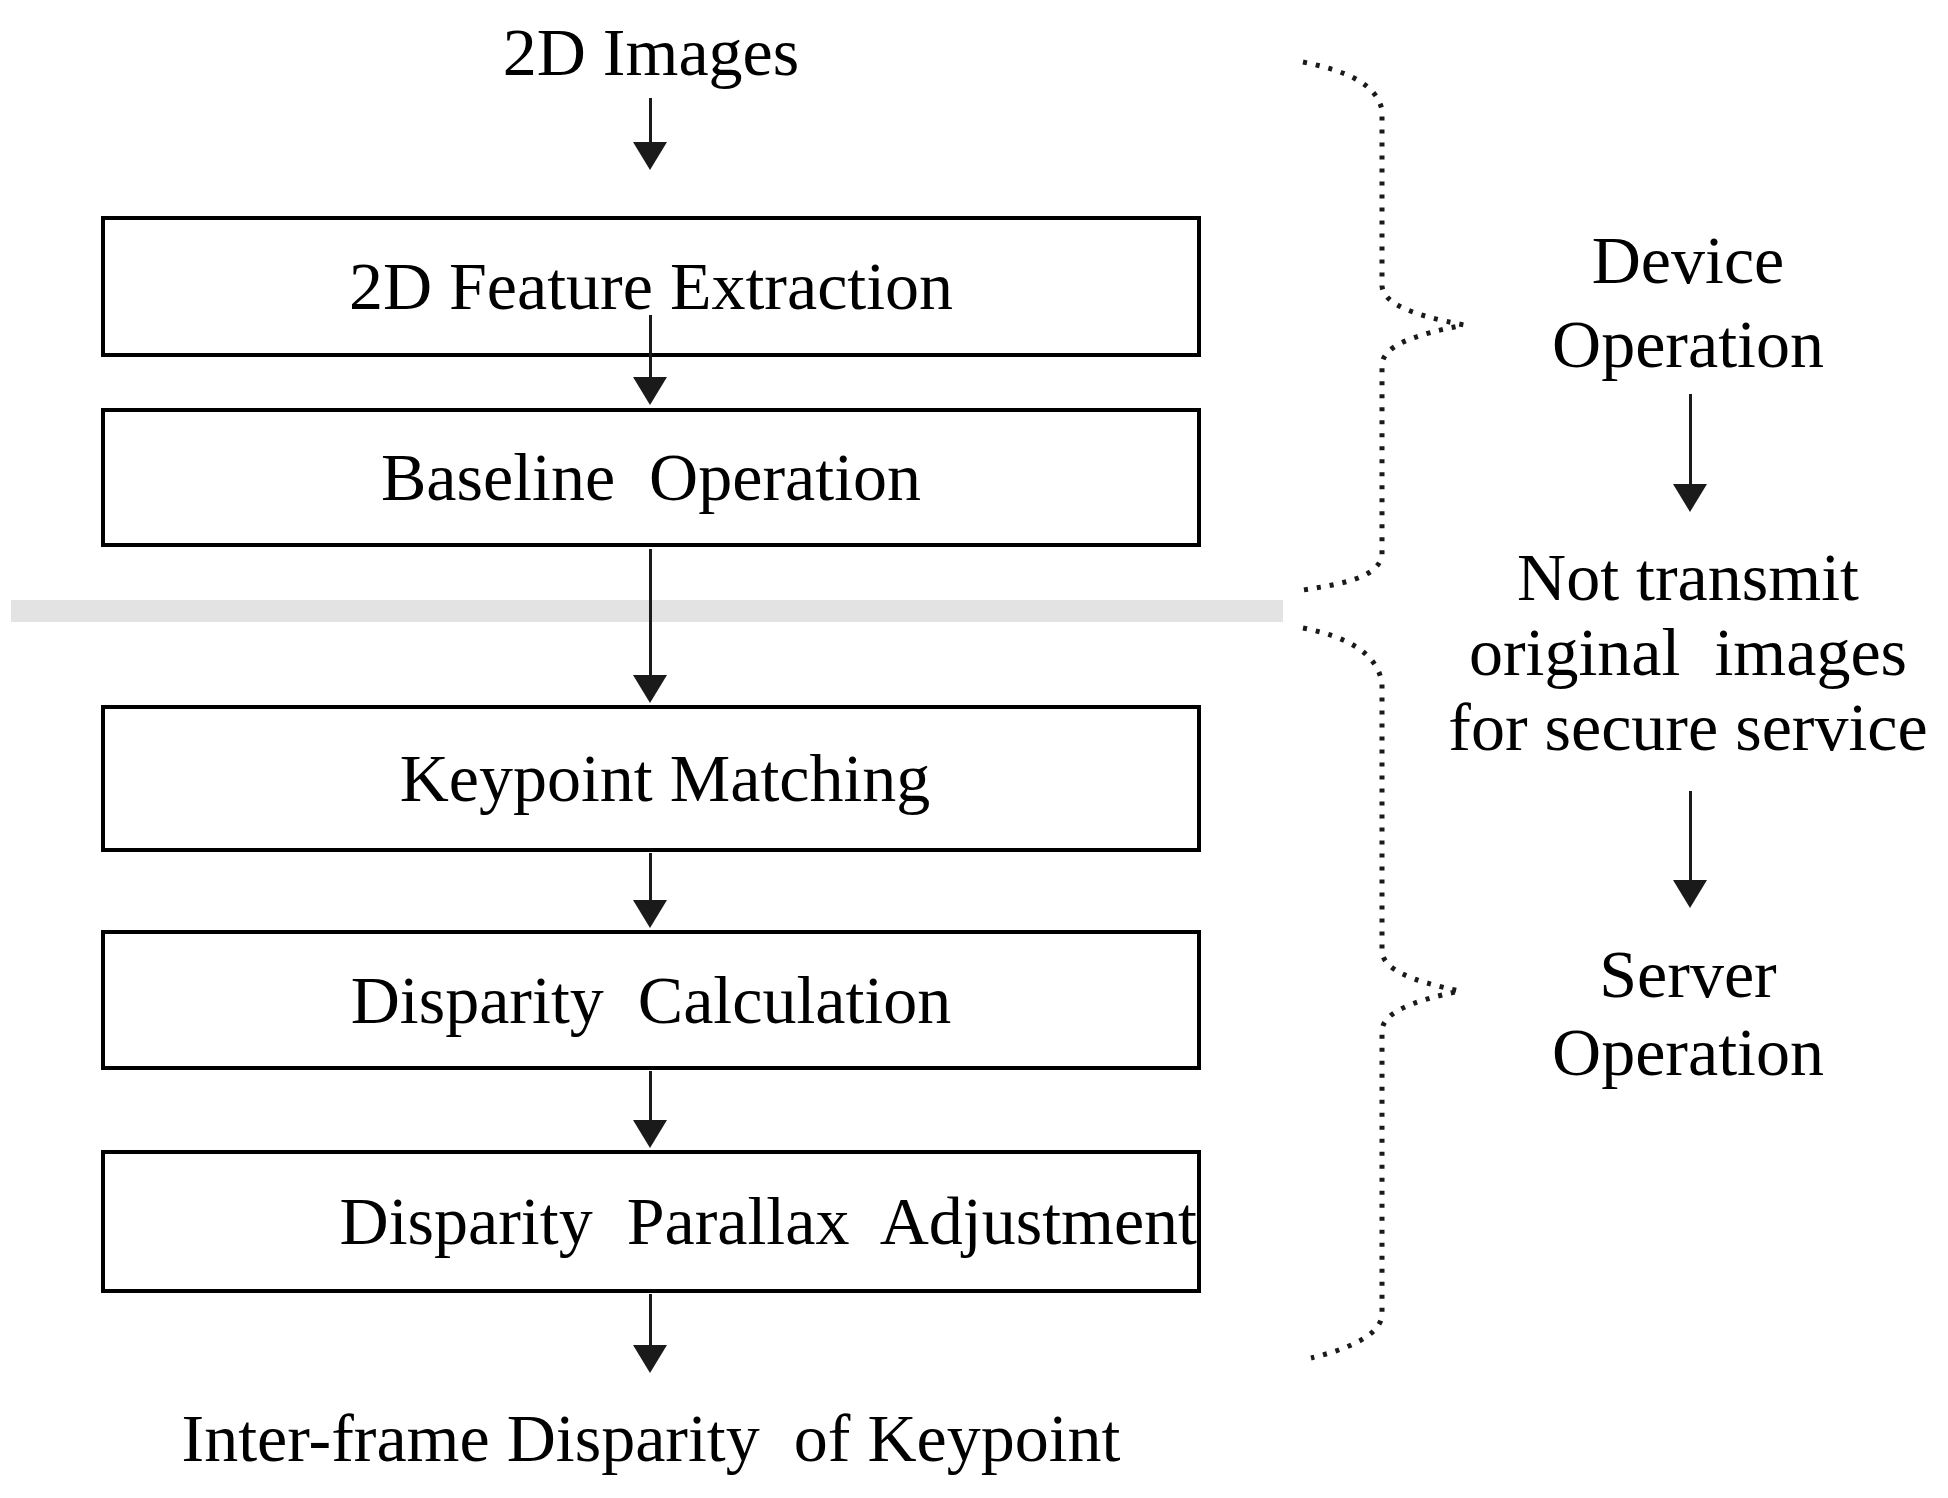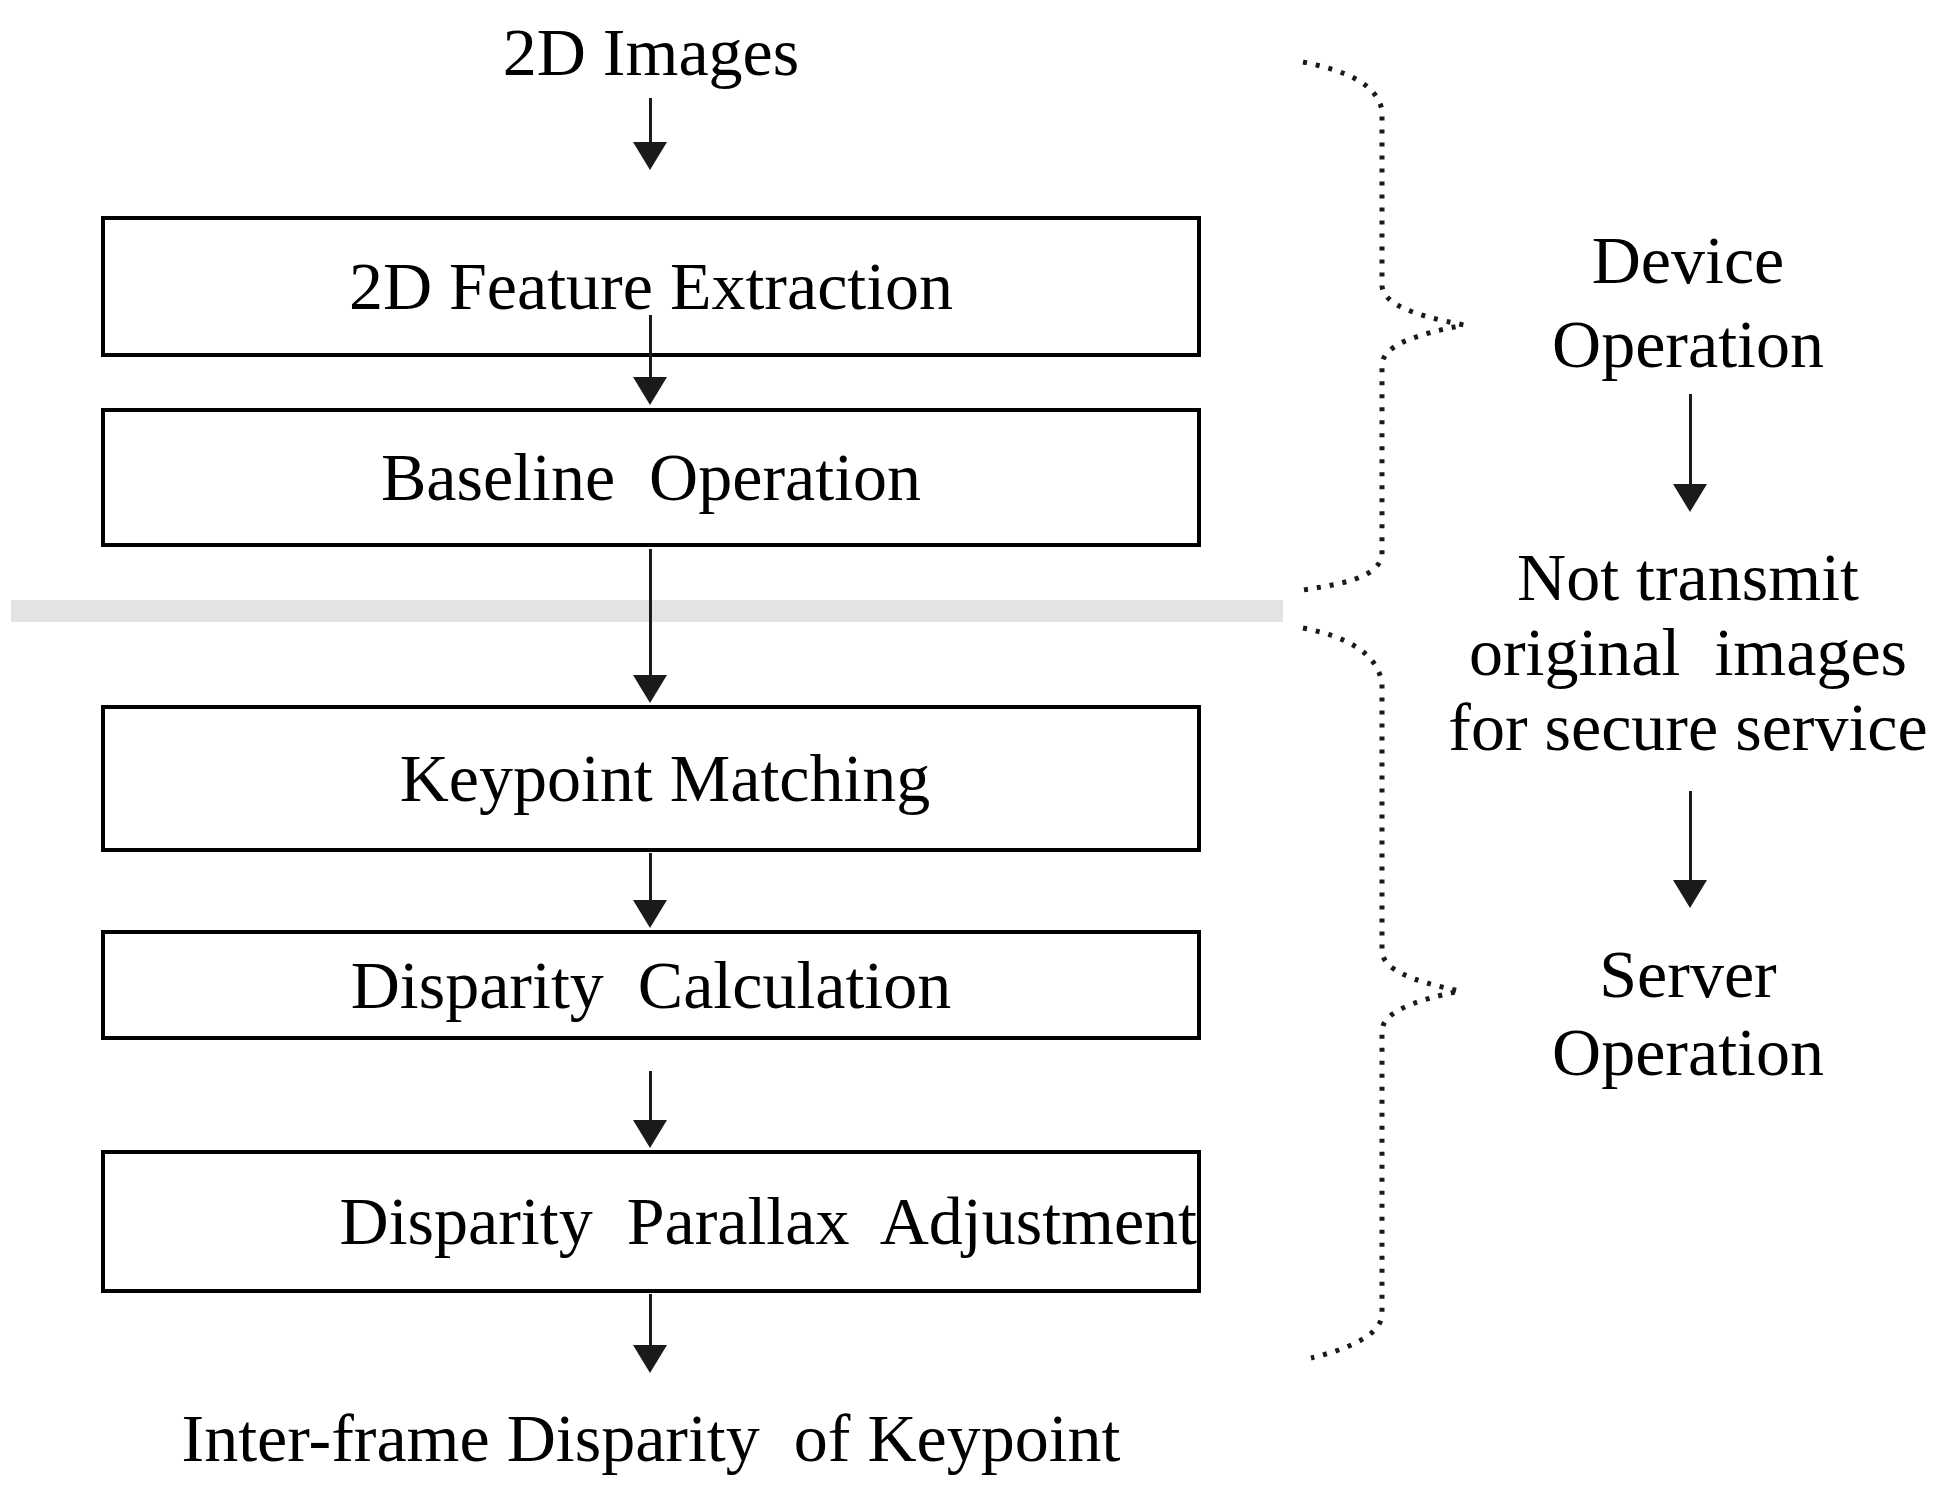--- a/index.html
+++ b/index.html
@@ -102,21 +102,21 @@
 
   <div class="abs flow-box" style="top:705px; height:147px;padding-left:28px;">
     <span>Keypoint Matching</span>
   </div>
 
   <div class="abs arrow" style="left:633px; top:853px; height:75px;">
     <div class="stem"></div>
     <div class="head"></div>
   </div>
 
-  <div class="abs flow-box" style="top:930px; height:110px;text-align:center;">
+  <div class="abs flow-box" style="top:930px; height:140px;text-align:center;">
     <span>Disparity  Calculation</span>
   </div>
 
   <div class="abs arrow" style="left:633px; top:1071px; height:77px;">
     <div class="stem"></div>
     <div class="head"></div>
   </div>
 
   <div class="abs flow-box" style="top:1150px; height:143px;justify-content:flex-end;">
     <span>Disparity  Parallax  Adjustment</span>

